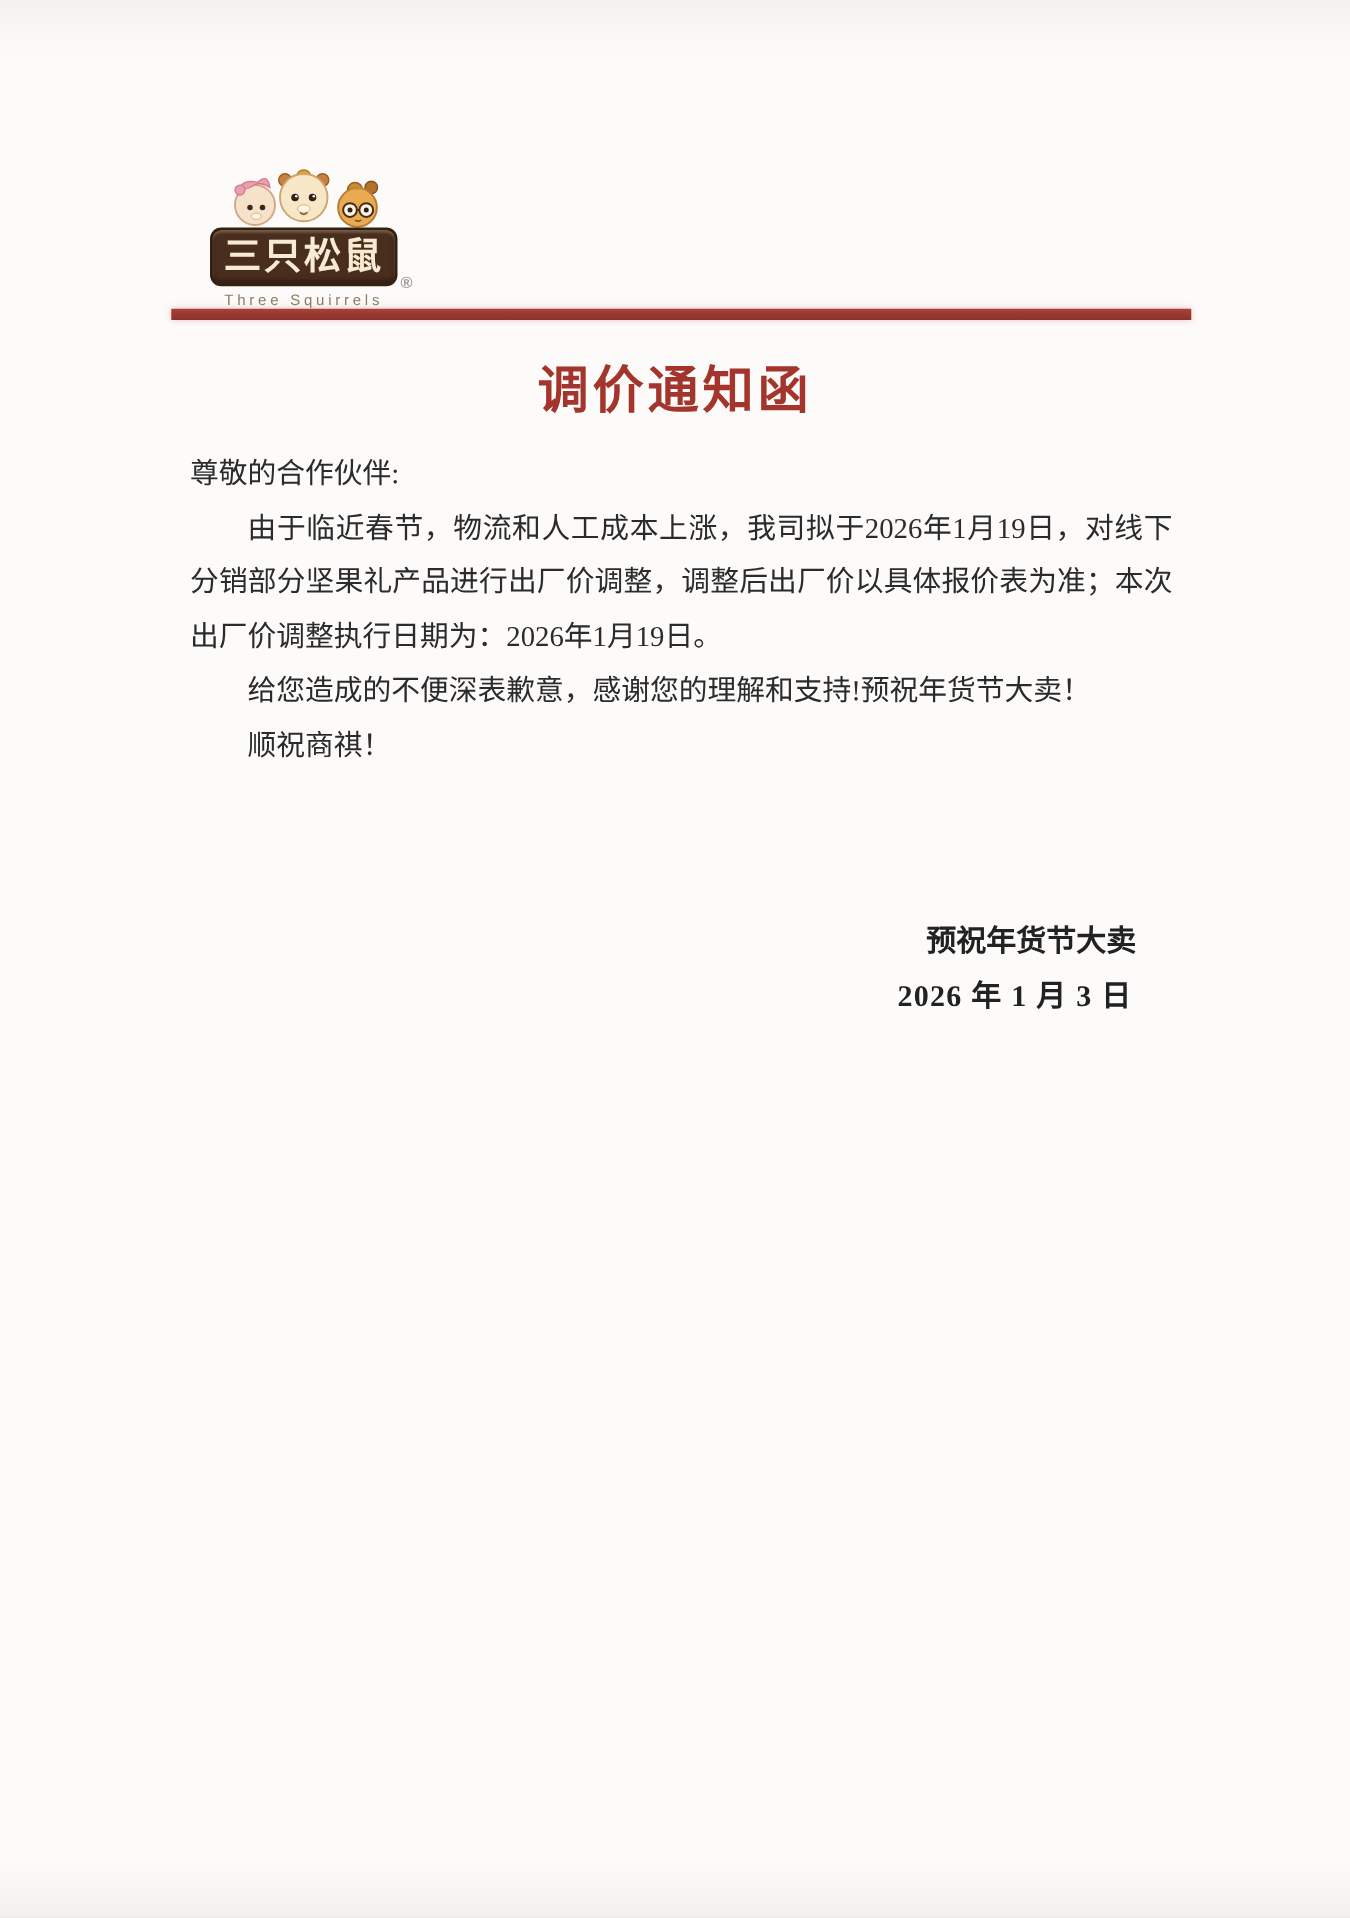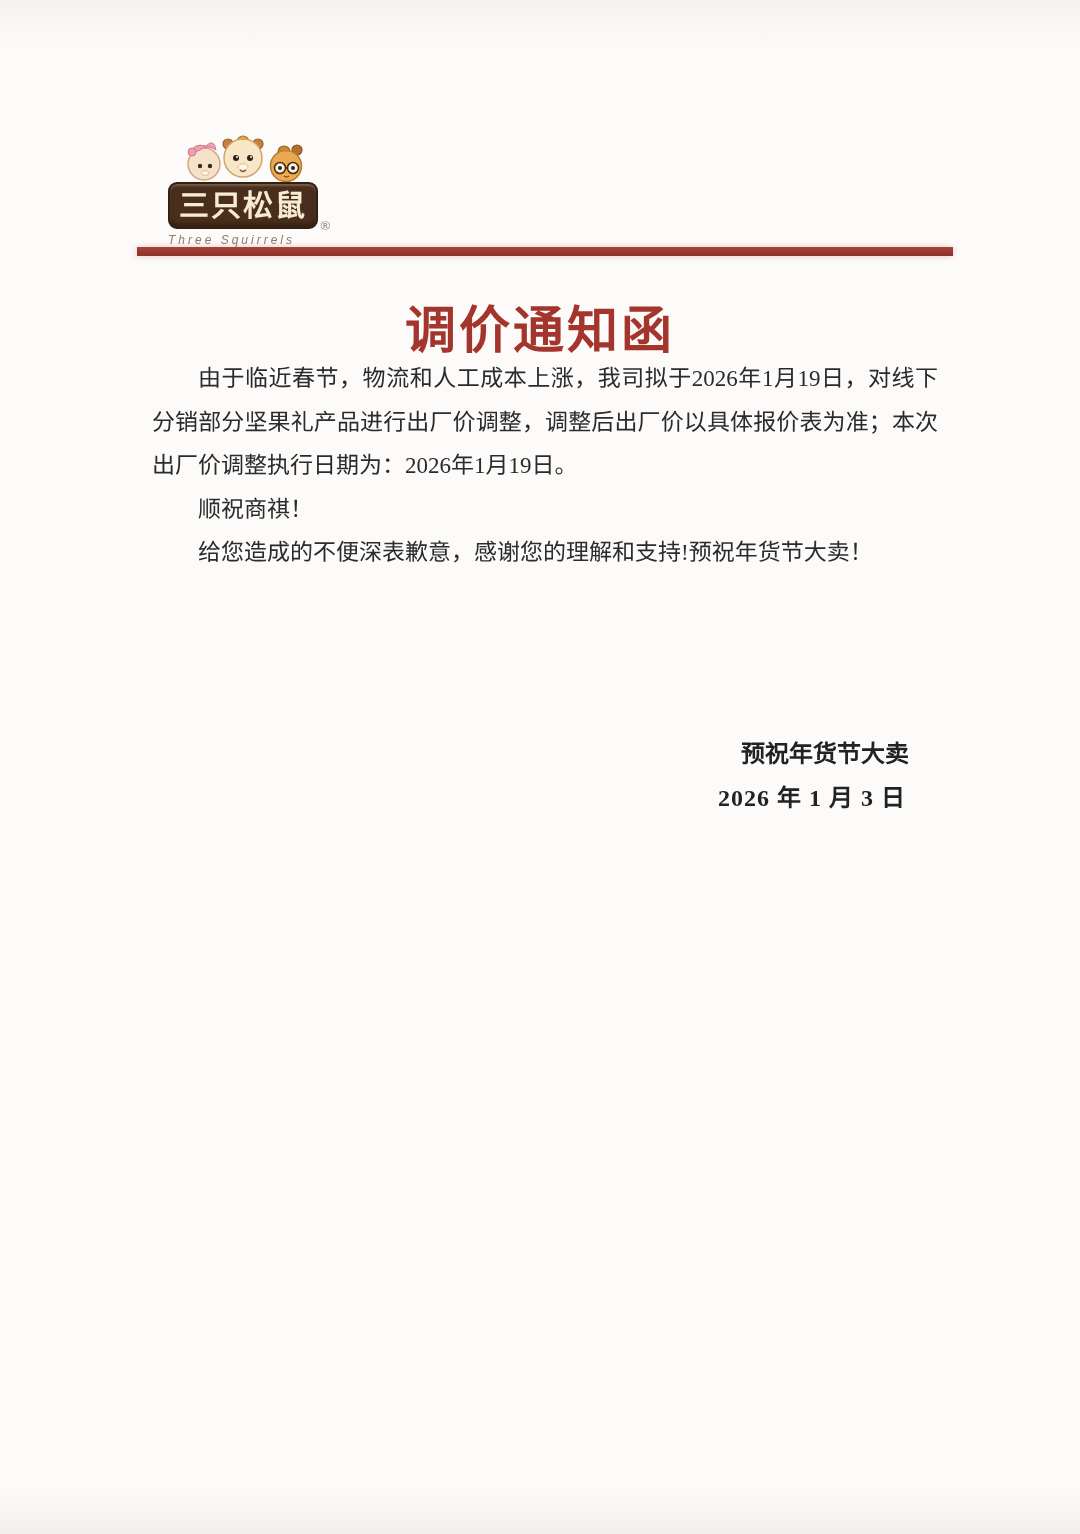--- a/index.html
+++ b/index.html
@@ -49,49 +49,48 @@
   .reg-mark {
     position: absolute;
     right: -16px;
     top: 20px;
     font-size: 13px;
     color: #9a9a98;
     font-family: "Liberation Sans", sans-serif;
   }
   .logo-en {
     margin-top: 4px;
-    text-align: left;
+    text-align: center;
     font-size: 12px;
     letter-spacing: 3px;
     color: #8d7c66;
     font-family: "Liberation Sans", "DejaVu Sans", sans-serif;
     white-space: nowrap;
-    font-style: italic;
   }
 
   
   .rule {
     position: absolute;
     left: 137px;
     top: 247px;
     width: 816px;
     height: 9px;
     background: linear-gradient(180deg, #a8453a 0%, #993931 45%, #8c332c 100%);
     box-shadow: 0 0 6px rgba(200,90,80,0.35);
   }
 
   
   .title {
     position: absolute;
     left: 0;
-    top: 289px;
+    top: 278px;
     width: 1080px;
     margin: 0;
     text-align: center;
-    font-size: 51px;
+    font-size: 41px;
     font-weight: 700;
     letter-spacing: 3px;
     color: #a4352c;
   }
 
   
   .letter-body {
     position: absolute;
     left: 152px;
     top: 357px;
@@ -168,23 +167,24 @@
       <span class="reg-mark">®</span>
     </div>
     <div class="logo-en">Three Squirrels</div>
   </div>
 
   <div class="rule"></div>
 
   <h1 class="title">调价通知函</h1>
 
   <main class="letter-body">
+    <p class="salutation">尊敬的合作伙伴:</p>
     <p class="para">由于临近春节，物流和人工成本上涨，我司拟于2026年1月19日，对线下分销部分坚果礼产品进行出厂价调整，调整后出厂价以具体报价表为准；本次出厂价调整执行日期为：2026年1月19日。</p>
+    <p class="para">给您造成的不便深表歉意，感谢您的理解和支持!预祝年货节大卖！</p>
     <p class="para">顺祝商祺！</p>
-    <p class="para">给您造成的不便深表歉意，感谢您的理解和支持!预祝年货节大卖！</p>
   </main>
 
   <footer class="signature">
     <p class="sig-dept">预祝年货节大卖</p>
     <p class="sig-date">2026 年 1 月 3 日</p>
   </footer>
 
 </div>
 
 </body></html>

